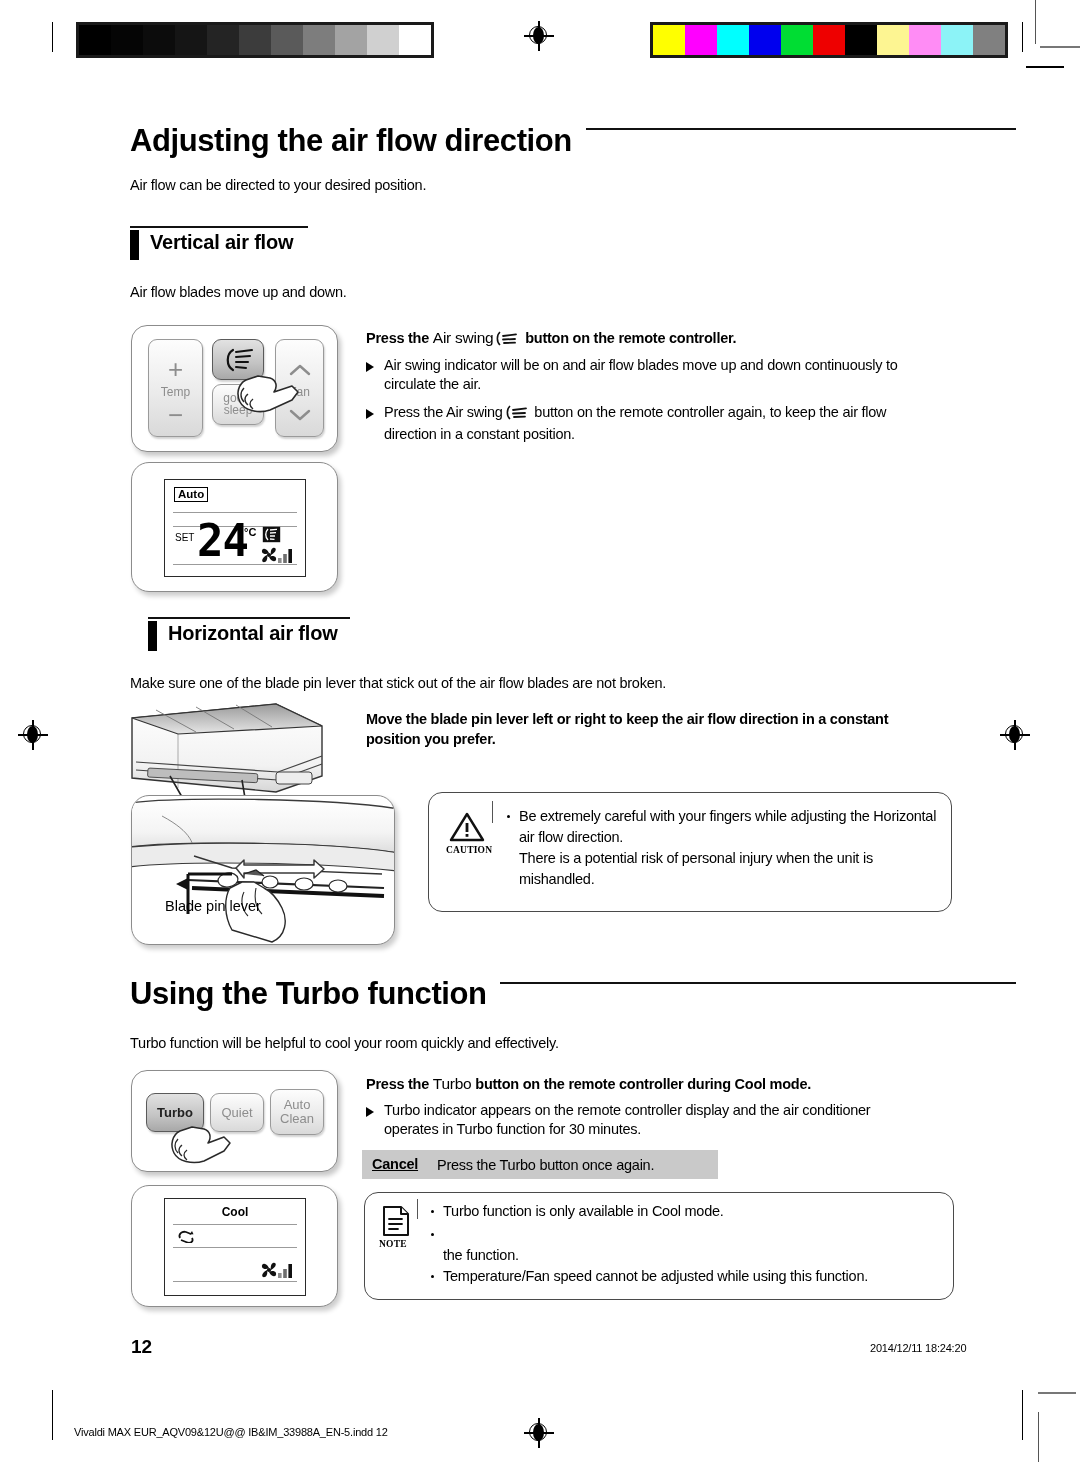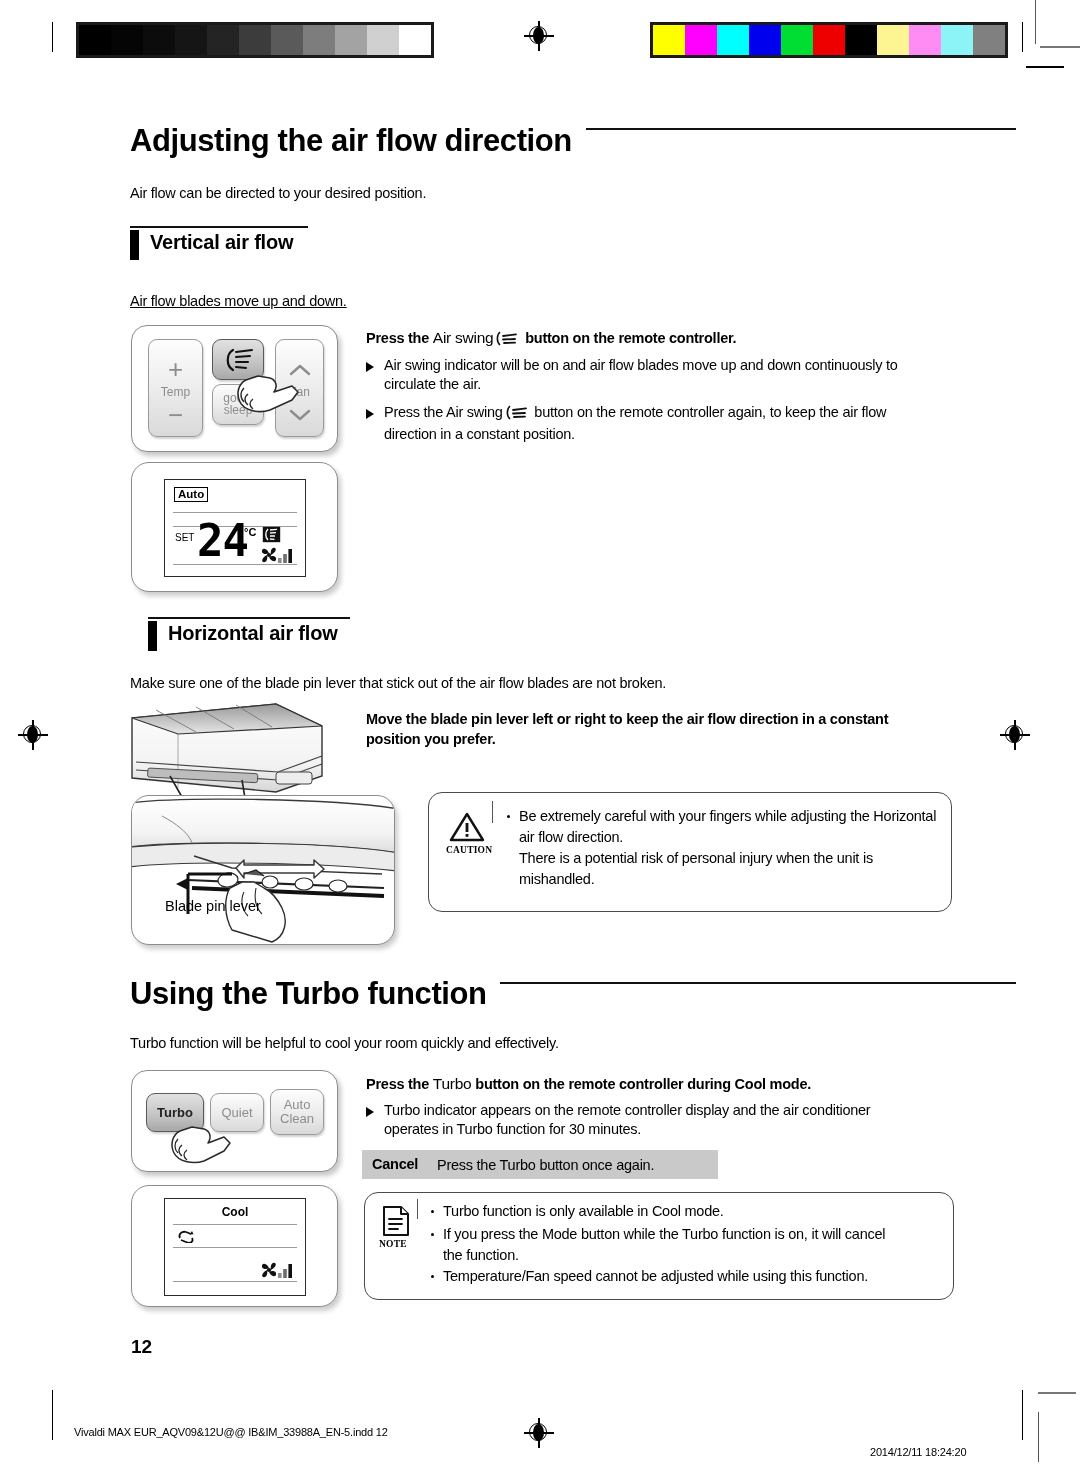--- a/index.html
+++ b/index.html
@@ -135,29 +135,29 @@
 <div class="croprule" style="left:1040px;top:46px;width:40px;height:1.6px;background:#777;"></div>
 <div class="croprule" style="left:1026px;top:66px;width:38px;height:1.8px;"></div>
 <div class="croprule" style="left:52px;top:1390px;width:1.4px;height:50px;"></div>
 <div class="croprule" style="left:1022px;top:1390px;width:1.4px;height:50px;"></div>
 <div class="croprule" style="left:1038px;top:1392px;width:38px;height:1.6px;background:#777;"></div>
 <div class="croprule" style="left:1038px;top:1412px;width:1.4px;height:50px;background:#555;"></div>
 
 <div class="abs h1" style="left:130px;top:123px;">Adjusting the air flow direction</div>
 <div class="abs h1rule" style="left:586px;top:128px;width:430px;"></div>
 
-<div class="abs body-t" style="left:130px;top:184px;">Air flow can be directed to your desired position.</div>
+<div class="abs body-t" style="left:130px;top:176px;">Air flow can be directed to your desired position.</div>
 
 <div class="h2wrap" style="left:130px;top:226px;width:180px;height:40px;">
   <div class="h2rule" style="width:178px;"></div>
   <div class="h2bar"></div>
   <div class="h2">Vertical air flow</div>
 </div>
 
-<div class="abs body-t" style="left:130px;top:292px;text-decoration:underline;">Air flow blades move up and down.</div>
+<div class="abs body-t" style="left:130px;top:283px;">Air flow blades move up and down.</div>
 
 <div class="panel" style="left:131px;top:325px;width:205px;height:125px;">
 
   <div class="rbtn" style="left:16px;top:13px;width:53px;height:96px;flex-direction:column;">
     <div style="font-size:26px;line-height:22px;margin-top:6px;color:#8d8d8d;">+</div>
     <div style="font-size:12px;margin-top:6px;">Temp</div>
     <div style="font-size:26px;line-height:18px;margin-top:7px;color:#8d8d8d;">−</div>
   </div>
 
   <div class="rbtn dark" style="left:80px;top:13px;width:50px;height:39px;">
@@ -393,36 +393,35 @@
   <span>Press the </span><span class="thin" style="font-size:15.5px;">Turbo</span><span> button on the remote controller during Cool mode.</span>
 </div>
 
 <div class="bullet" style="left:366px;top:1101px;width:600px;">
   <div class="tri" style="left:0;top:6px;"></div>
   <div class="body-t" style="margin-left:18px;">Turbo indicator appears on the remote controller display and the air conditioner</div>
   <div class="body-t" style="margin-left:18px;">operates in Turbo function for 30 minutes.</div>
 </div>
 
 <div class="cancelbar" style="left:362px;top:1150px;width:356px;height:29px;"></div>
-<div class="abs bold-t" style="left:372px;top:1155px;">Cancel</div>
+<div class="abs bold-t" style="left:372px;top:1155px;text-decoration:underline;">Cancel</div>
 <div class="abs body-t" style="left:437px;top:1156px;">Press the Turbo button once again.</div>
 
 <div class="cbox" style="left:364px;top:1192px;width:588px;height:106px;">
   <div class="divrule" style="left:52px;top:6px;height:20px;"></div>
   <svg style="position:absolute;left:16px;top:12px;" width="30" height="32" viewBox="0 0 30 32">
     <path d="M3 2 L20 2 L27 9 L27 30 L3 30 Z" fill="#fff" stroke="#111" stroke-width="2" stroke-linejoin="round"></path>
     <path d="M20 2 L20 9 L27 9" fill="#fff" stroke="#111" stroke-width="2" stroke-linejoin="round"></path>
     <path d="M8 14 L21 14 M8 19 L21 19 M8 24 L17 24" stroke="#111" stroke-width="1.8" stroke-linecap="round"></path>
   </svg>
   <div class="caplbl" style="left:14px;top:46px;">NOTE</div>
   <div class="dotb" style="left:66px;top:17px;"></div>
   <div class="abs body-t" style="left:78px;top:9px;">Turbo function is only available in Cool mode.</div>
   <div class="dotb" style="left:66px;top:40px;"></div>
-  <div class="abs body-t" style="left:78px;top:32px;">If you press the Mode button while the Turbo function is on, it will cancel</div>
   <div class="abs body-t" style="left:78px;top:53px;">the function.</div>
   <div class="dotb" style="left:66px;top:82px;"></div>
   <div class="abs body-t" style="left:78px;top:74px;">Temperature/Fan speed cannot be adjusted while using this function.</div>
 </div>
 
 <div class="abs pageno" style="left:131px;top:1336px;">12</div>
 
 <div class="abs footer-t" style="left:74px;top:1426px;">Vivaldi MAX EUR_AQV09&amp;12U@@ IB&amp;IM_33988A_EN-5.indd   12</div>
-<div class="abs footer-t" style="left:870px;top:1446px;text-align:right;">2014/12/11   18:24:20</div>
+<div class="abs footer-t" style="left:870px;top:1342px;text-align:right;">2014/12/11   18:24:20</div>
 
 </body></html>

